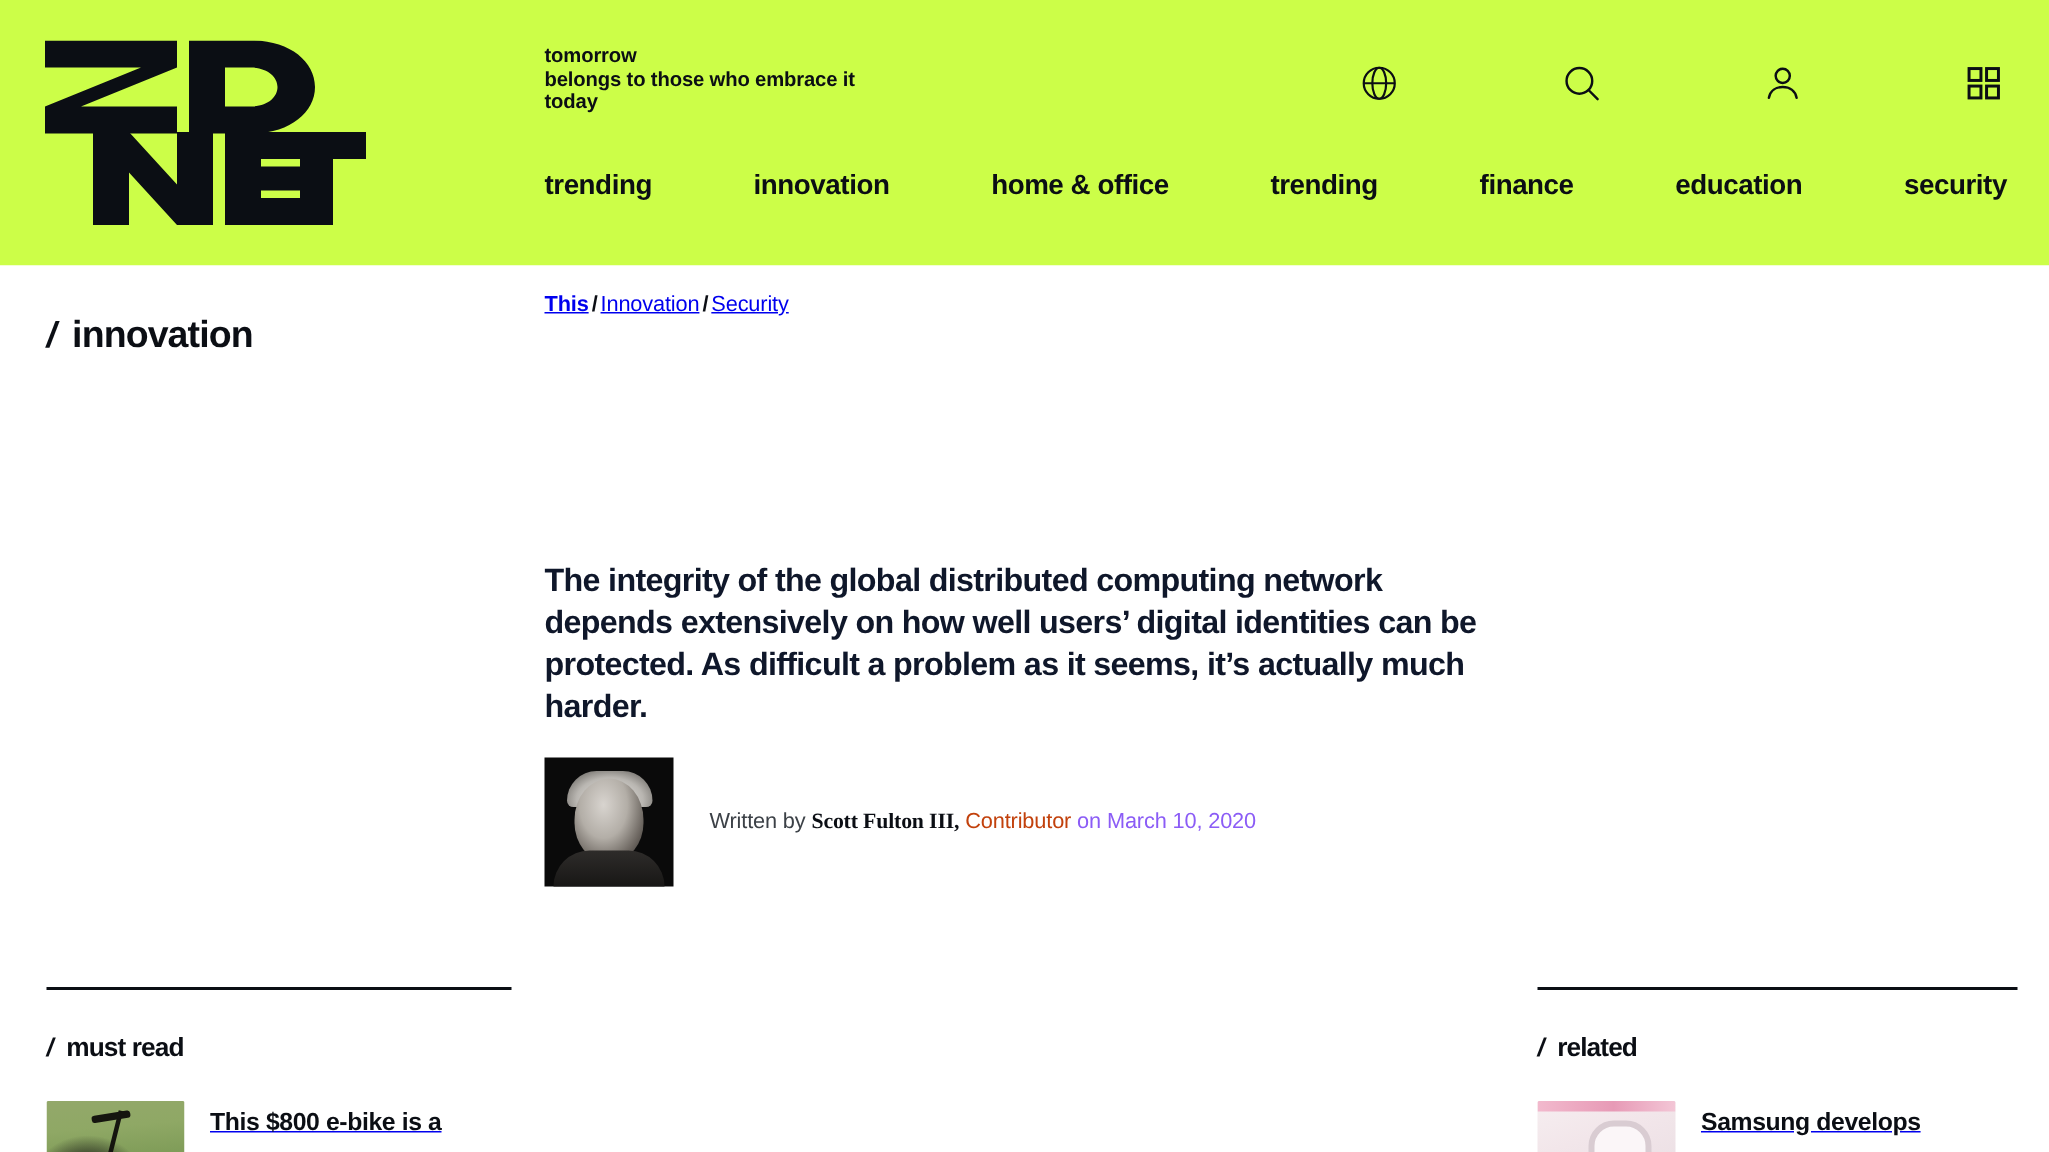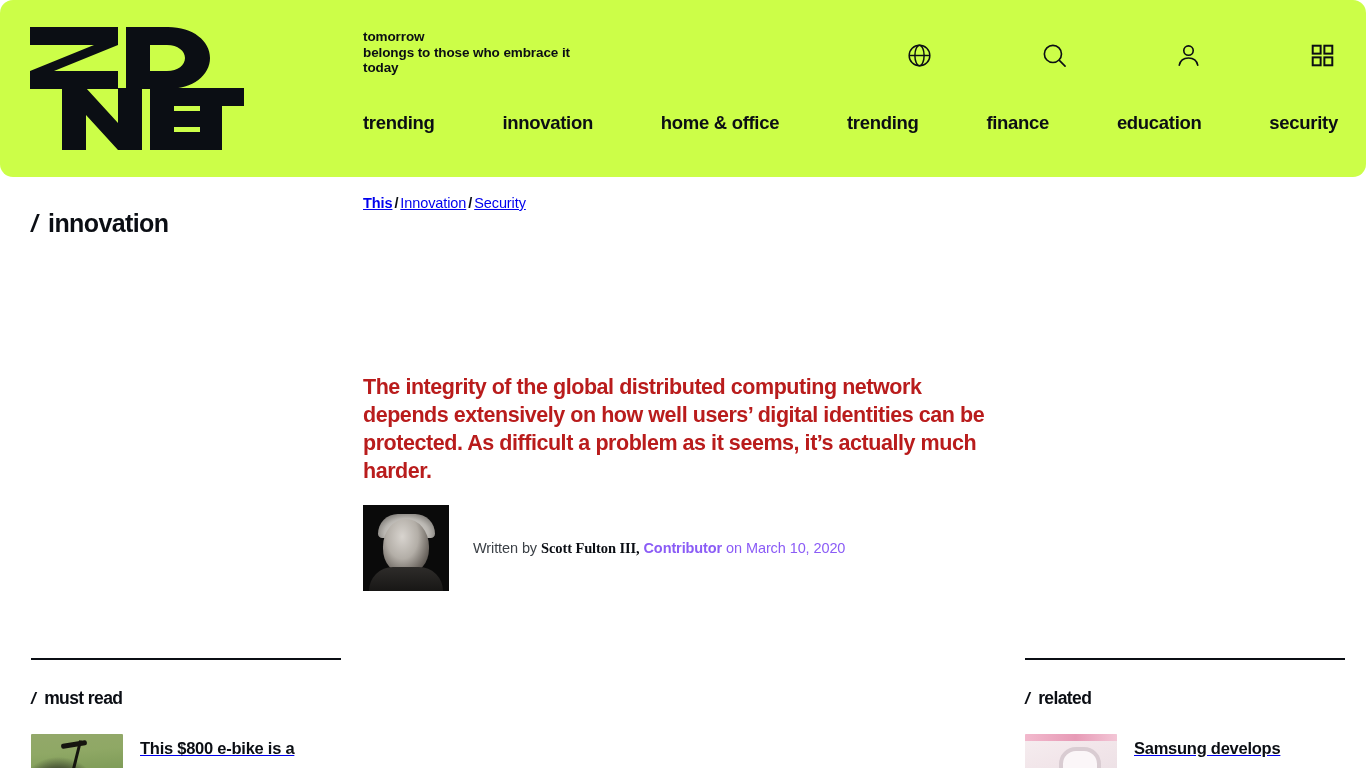--- a/index.html
+++ b/index.html
@@ -11,21 +11,20 @@
     font-family: "Liberation Sans", sans-serif;
     color: #0b0e14;
   }
 
   
   .site-header {
     position: relative;
     width: 1366px;
     height: 177px;
     background: #ccfe48;
-    border-radius: 13px;
   }
   .logo {
     position: absolute;
     left: 30px; top: 27px;
     width: 214px; height: 123px;
   }
   .logo svg { display: block; width: 214px; height: 123px; }
 
   .tagline {
     position: absolute;
@@ -223,21 +222,21 @@
   }
 
   .article-deck {
     position: absolute;
     left: 0; top: 196px;
     width: 640px;
     font-size: 21.5px;
     font-weight: 700;
     line-height: 28px;
     letter-spacing: -0.45px;
-    color: #b91c1c;
+    color: #0f172a;
   }
 
   .byline {
     position: absolute;
     left: 0; top: 328px;
     display: flex;
     align-items: center;
     gap: 24px;
   }
   .author-photo {
@@ -272,21 +271,21 @@
     font-size: 14.5px;
     letter-spacing: -0.1px;
     color: #3c4147;
     white-space: nowrap;
   }
   .byline-text .author {
     font-weight: 700;
     color: #0b0e14;
     font-family: Liberation Serif, serif;
   }
-  .byline-text .contrib { color: #8b5cf6; font-weight: bold; }
+  .byline-text .contrib { color: #c2410c; }
   .byline-text .date { color: #8b5cf6; }
 
   
   .right-rail {
     position: absolute;
     left: 1020px; top: 0;
     width: 346px; height: 591px;
   }
   .right-rule {
     position: absolute;

